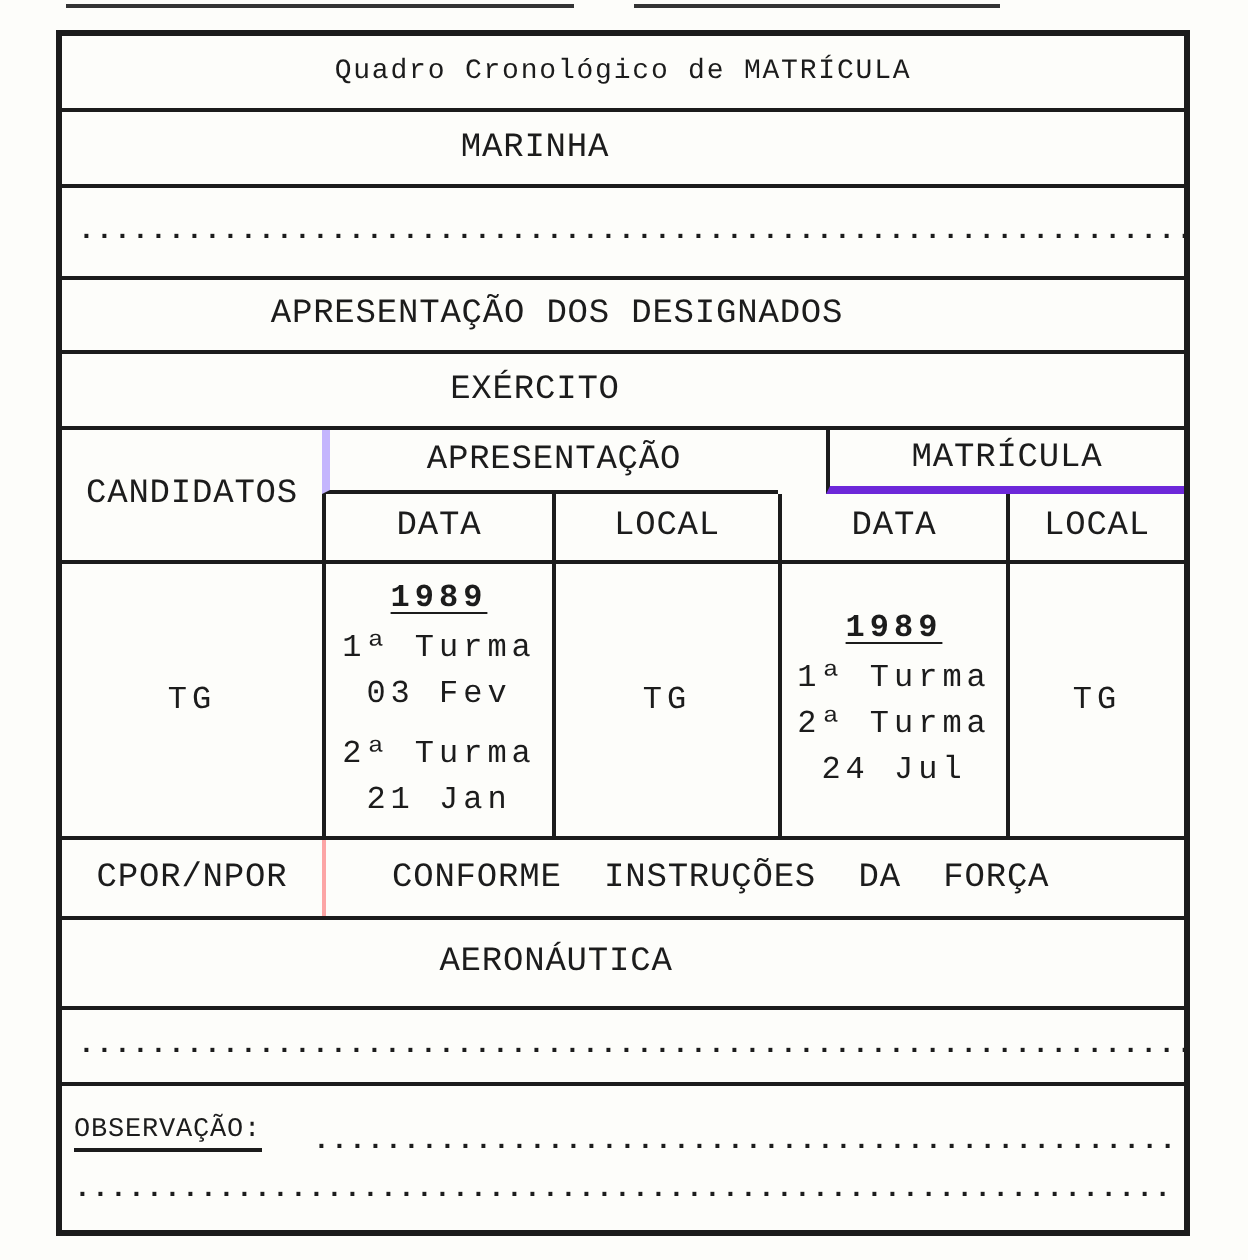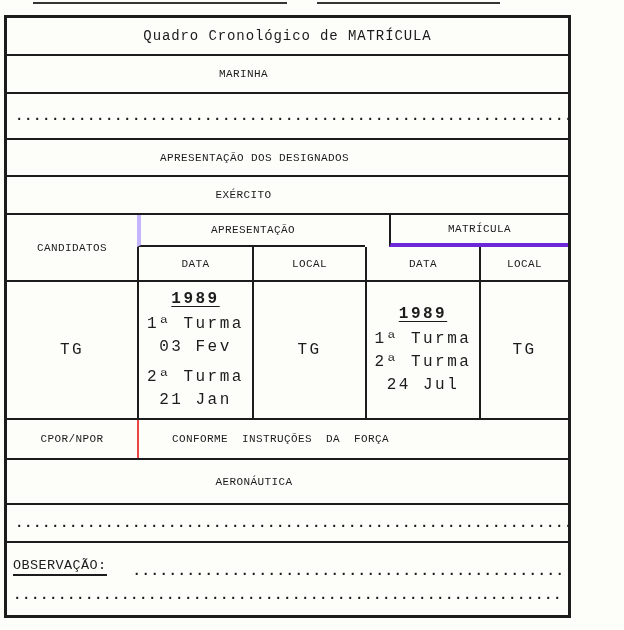--- a/index.html
+++ b/index.html
@@ -6,30 +6,30 @@
   body{
     width:624px;height:630px;position:relative;overflow:hidden;
     background:#fdfdfa;color:#1c1c1c;
     font-family:"Liberation Mono","DejaVu Sans Mono",monospace;
   }
   .artifact{position:absolute;top:2px;height:2px;background:#343434;}
   .a1{left:33px;width:254px;}
   .a2{left:317px;width:183px;}
 
   .formtable{
-    position:absolute;left:4px;top:15px;width:567px;height:603px;
+    position:absolute;left:28px;top:15px;width:567px;height:603px;
     border:3px solid #1c1c1c;box-sizing:border-box;
     display:flex;flex-direction:column;
   }
   .row{
     box-sizing:border-box;flex:0 0 auto;
     border-bottom:2px solid #1c1c1c;
     display:flex;align-items:center;justify-content:center;
   }
-  .ft{font-size:11px;letter-spacing:0.4px;white-space:pre;}
+  .ft{font-size:17px;letter-spacing:0.4px;white-space:pre;}
   .title-text{font-size:14px;letter-spacing:0.9px;}
   .typed{font-size:16px;letter-spacing:2.5px;}
   .dots{
     font-weight:bold;font-size:14px;letter-spacing:0.6px;
     white-space:nowrap;overflow:hidden;
   }
   .shift44{transform:translateX(-44px);}
   .shift33{transform:translateX(-33px);}
 
   .r-title{height:38px;}
@@ -60,21 +60,21 @@
   .dcell.bl{border-left:2px solid #1c1c1c;}
   .dline{line-height:23px;white-space:pre;}
   .year{font-weight:bold;text-decoration:underline;text-underline-offset:3px;margin-bottom:2px;}
   .gap{margin-bottom:7px;}
 
   .cporrow{
     height:40px;box-sizing:border-box;border-bottom:2px solid #1c1c1c;
     display:grid;grid-template-columns:130px 1fr;flex:0 0 auto;
   }
   .cpor-label{display:flex;align-items:center;justify-content:center;}
-  .cpor-value{border-left:2px solid #ef4444;display:flex;align-items:center;padding-left:33px;}
+  .cpor-value{border-left:2px solid #fca5a5;display:flex;align-items:center;padding-left:33px;}
 
   .r-aero{height:45px;padding-left:21px;}
   .r-dots2{height:38px;justify-content:flex-start;padding-left:8px;}
 
   .obsrow{flex:1 1 auto;border-bottom:none;display:block;padding:14px 6px 0 6px;box-sizing:border-box;}
   .obs-line1{display:flex;align-items:baseline;}
   .obs-label{font-size:13.5px;letter-spacing:0.4px;border-bottom:2px solid #1c1c1c;padding-bottom:1px;}
   .obs-dots1{margin-left:26px;position:relative;top:6px;flex:1;}
   .obs-dots2{margin-top:11px;}
 </style>

